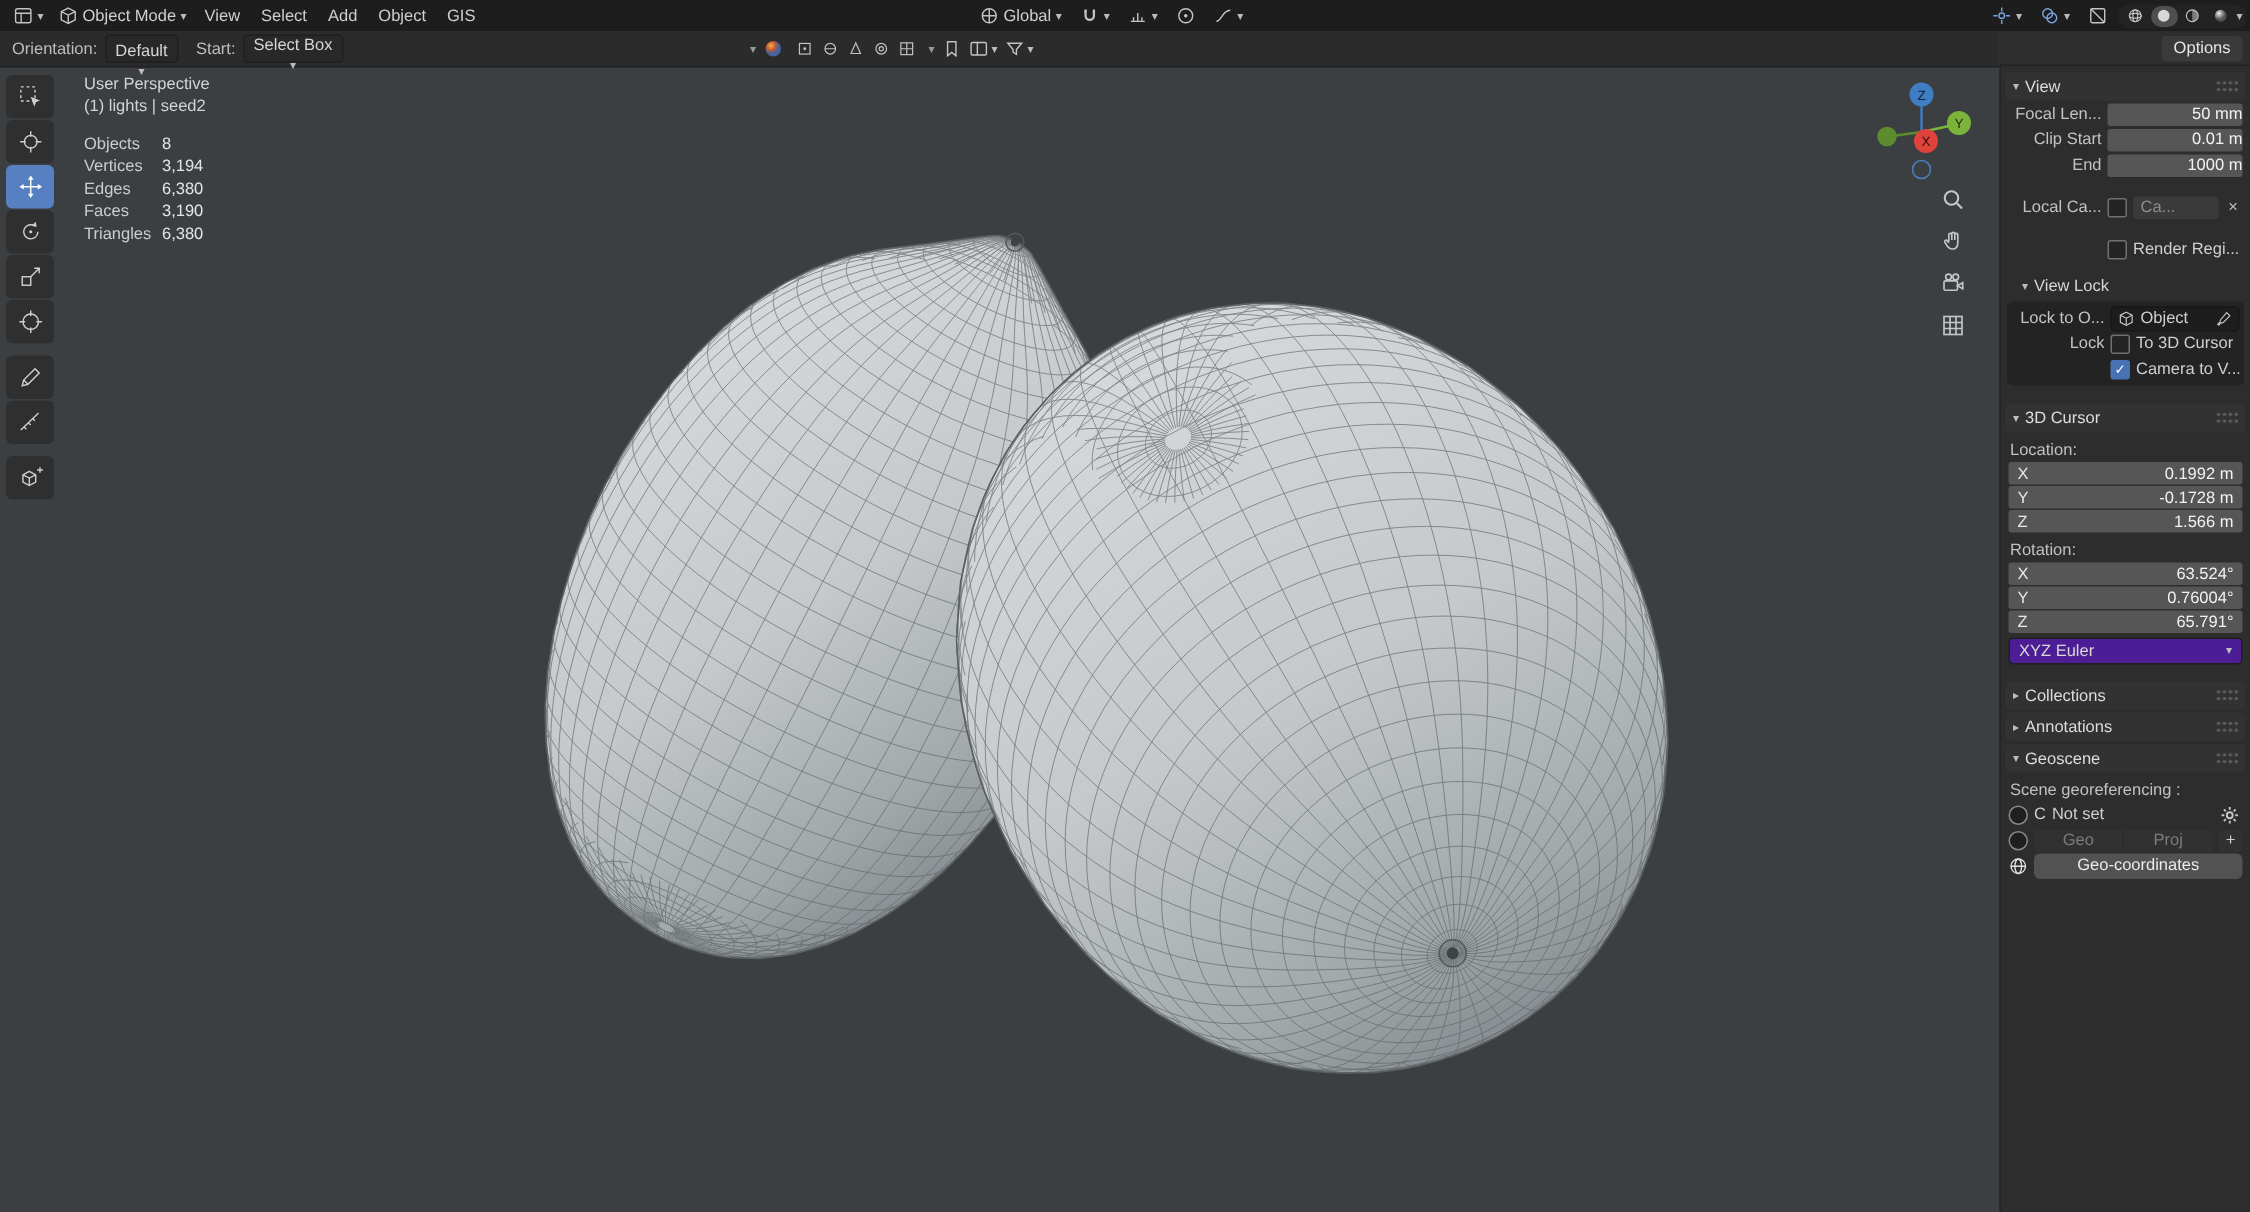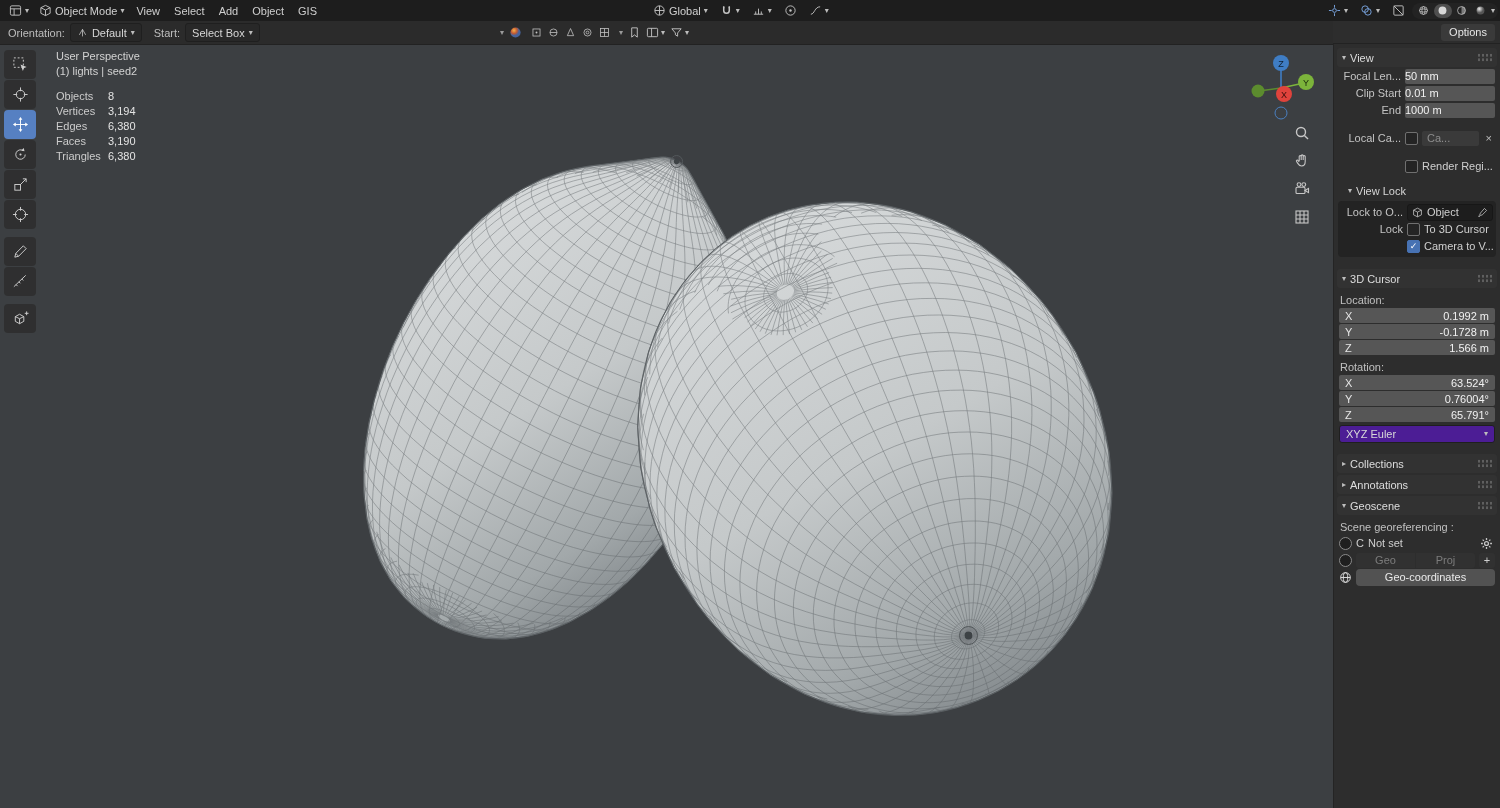--- a/index.html
+++ b/index.html
@@ -25,21 +25,21 @@
   .blue{color:#7aa6e2;}
   .shading-pill{display:flex;align-items:center;background:#232323;border-radius:8px;padding:0 3px;height:16px;gap:1px;}
   .shading-seg{width:18px;height:14px;display:flex;align-items:center;justify-content:center;border-radius:7px;}
   .shading-seg.active{background:#4f4f4f;}
 
   
   .toolheader{position:absolute;top:21px;left:0;right:167px;height:23px;background:#2b2b2b;
     border-bottom:1px solid #222;display:flex;align-items:center;padding:0 8px;z-index:6;}
   .th-label{color:#bdbdbd;margin-right:5px;}
   .dd{display:flex;align-items:center;gap:4px;background:#282828;border:1px solid #1f1f1f;
-    border-radius:3px;height:17px;padding:0 6px;color:#d6d6d6;}
+    border-radius:3px;height:17px;padding:0 6px;color:#d6d6d6;flex-direction:column;}
   .th-center{position:absolute;left:500px;display:flex;align-items:center;gap:5px;}
   .mini-icons{display:flex;align-items:center;gap:6px;margin:0 4px;}
   .searchwrap{position:relative;width:288px;height:17px;}
   .searchwrap input{width:100%;height:100%;box-sizing:border-box;background:#1d1d1d;border:1px solid #161616;
     border-radius:3px;color:#d8d8d8;font:11px "Liberation Sans",sans-serif;padding:0 6px 0 22px;outline:none;}
   .searchwrap input::placeholder{color:#8d8d8d;}
   .searchwrap .i{position:absolute;left:5px;top:2px;}
   .optionsbar{position:absolute;top:21px;right:0;width:167px;height:23px;background:#2d2d2d;
     border-bottom:1px solid #222;display:flex;align-items:center;justify-content:flex-end;padding-right:5px;box-sizing:border-box;z-index:6;}
   .options-btn{background:#3a3a3a;border-radius:3px;height:17px;display:flex;align-items:center;padding:0 8px;color:#e6e6e6;}
@@ -69,21 +69,21 @@
   .sidebar{position:absolute;top:44px;right:0;bottom:0;width:167px;background:#2d2d2d;
     border-left:1px solid #242424;z-index:5;box-sizing:border-box;padding:2px 2px;}
   .phead{display:flex;align-items:center;gap:4px;height:19px;background:#323232;border-radius:3px;
     margin:2px 1px 1px;padding:0 5px;color:#dddddd;}
   .subhead{display:flex;align-items:center;gap:4px;height:18px;margin:8px 1px 1px 12px;color:#d6d6d6;}
   .grip{width:15px;height:9px;margin-left:auto;opacity:.75;
     background-image:radial-gradient(#6e6e6e 1px,transparent 1.2px);background-size:4px 4.5px;}
   .prow{display:flex;align-items:center;height:16px;margin:1px 3px;gap:4px;}
   .plabel{flex:0 0 62px;text-align:right;color:#c3c3c3;white-space:nowrap;overflow:hidden;}
   .field{flex:1;background:#565656;border-radius:2px;height:15px;display:flex;align-items:center;
-    justify-content:flex-start;color:#f1f1f1;}
+    justify-content:flex-end;color:#f1f1f1;}
   .field.xyz{justify-content:space-between;padding:0 6px;}
   .field.xyz .ax{color:#e6e6e6;}
   .field.dim{background:#3a3a3a;color:#8d8d8d;justify-content:flex-start;padding:0 5px;}
   .objfield{flex:1;background:#1d1d1d;border:1px solid #171717;border-radius:3px;height:15px;
     display:flex;align-items:center;gap:4px;padding:0 4px;color:#cfcfcf;}
   .objfield .i{width:11px;height:11px;}
   .dropfield{flex:1;background:#4c1d95;border:1px solid #1f1f1f;border-radius:3px;height:16px;
     display:flex;align-items:center;padding:0 6px;color:#d8d8d8;}
   .dropfield .car{margin-left:auto;}
   .cb{width:11px;height:11px;border:1px solid #707070;border-radius:2px;background:#242424;flex:0 0 auto;}

